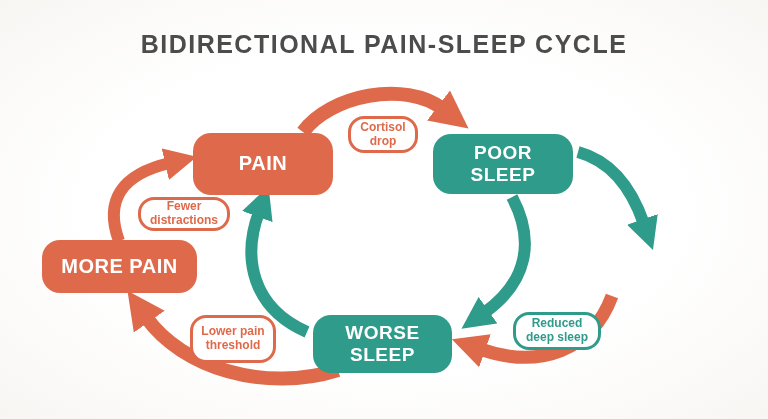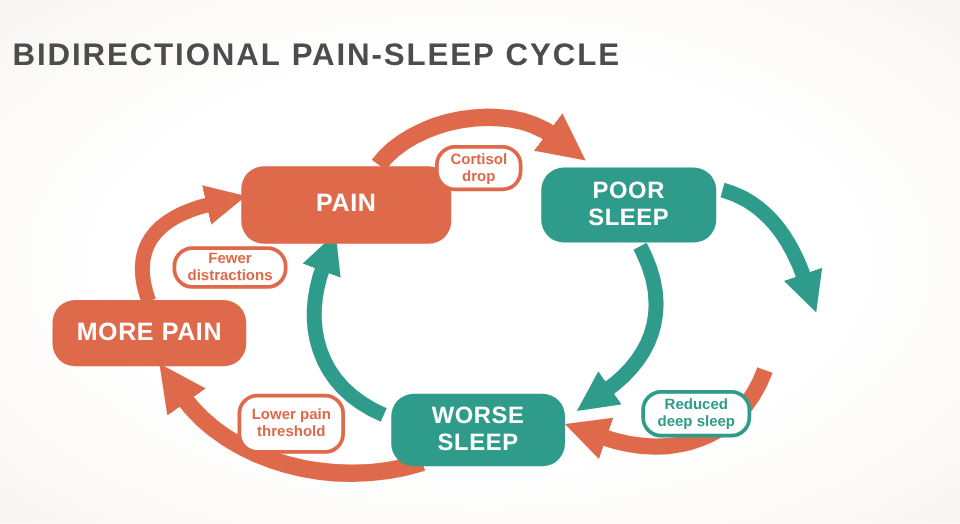--- a/index.html
+++ b/index.html
@@ -16,25 +16,25 @@
   }
   .canvas {
     position: relative;
     width: 768px;
     height: 419px;
     background: radial-gradient(ellipse at center, #FFFFFF 55%, #F8F6F3 100%);
   }
   .diagram-title {
     position: absolute;
     left: 0; right: 0; top: 30px;
+    text-align: center;
     font-size: 25px;
     font-weight: 700;
     letter-spacing: 1.5px;
     color: var(--title-text, #4C4C4C);
-    padding-left: 10px;
   }
   svg.arrows {
     position: absolute;
     left: 0; top: 0;
     width: 768px; height: 419px;
   }
   .stroke-pain { stroke: var(--pain-accent, #DF6A4B); fill: none; }
   .stroke-sleep { stroke: var(--sleep-accent, #2F9B8A); fill: none; }
   .head-pain { fill: var(--pain-accent, #DF6A4B); }
   .head-sleep { fill: var(--sleep-accent, #2F9B8A); }
@@ -67,21 +67,21 @@
   }
   .bubble.pain-edge {
     border: 3px solid var(--pain-accent, #DF6A4B);
     color: var(--pain-accent, #DF6A4B);
   }
   .bubble.sleep-edge {
     border: 3px solid var(--sleep-accent, #2F9B8A);
     color: var(--sleep-accent, #2F9B8A);
   }
   
-  .node-pain        { left: 193px; top: 133px; width: 168px; height: 62px; font-size: 20px; }
+  .node-pain        { left: 193px; top: 133px; width: 140px; height: 62px; font-size: 20px; }
   .node-poor-sleep  { left: 433px; top: 134px; width: 140px; height: 60px; font-size: 19px; padding: 0 26px; }
   .node-ips         { left: 576px; top: 239px; width: 148px; height: 57px; font-size: 15px; padding: 0 6px; }
   .node-worse-sleep { left: 313px; top: 315px; width: 139px; height: 58px; font-size: 19px; padding: 0 28px; }
   .node-more-pain   { left: 42px;  top: 240px; width: 155px; height: 53px; font-size: 20px; padding: 0 8px; }
   
   .bubble-cortisol { left: 348px; top: 116px; width: 70px; height: 37px; align-items: center; }
   .bubble-fewer    { left: 138px; top: 197px; width: 92px; height: 34px; }
   .bubble-lower    { left: 190px; top: 315px; width: 86px; height: 48px; }
   .bubble-reduced  { left: 513px; top: 312px; width: 88px; height: 38px; }
 </style>

